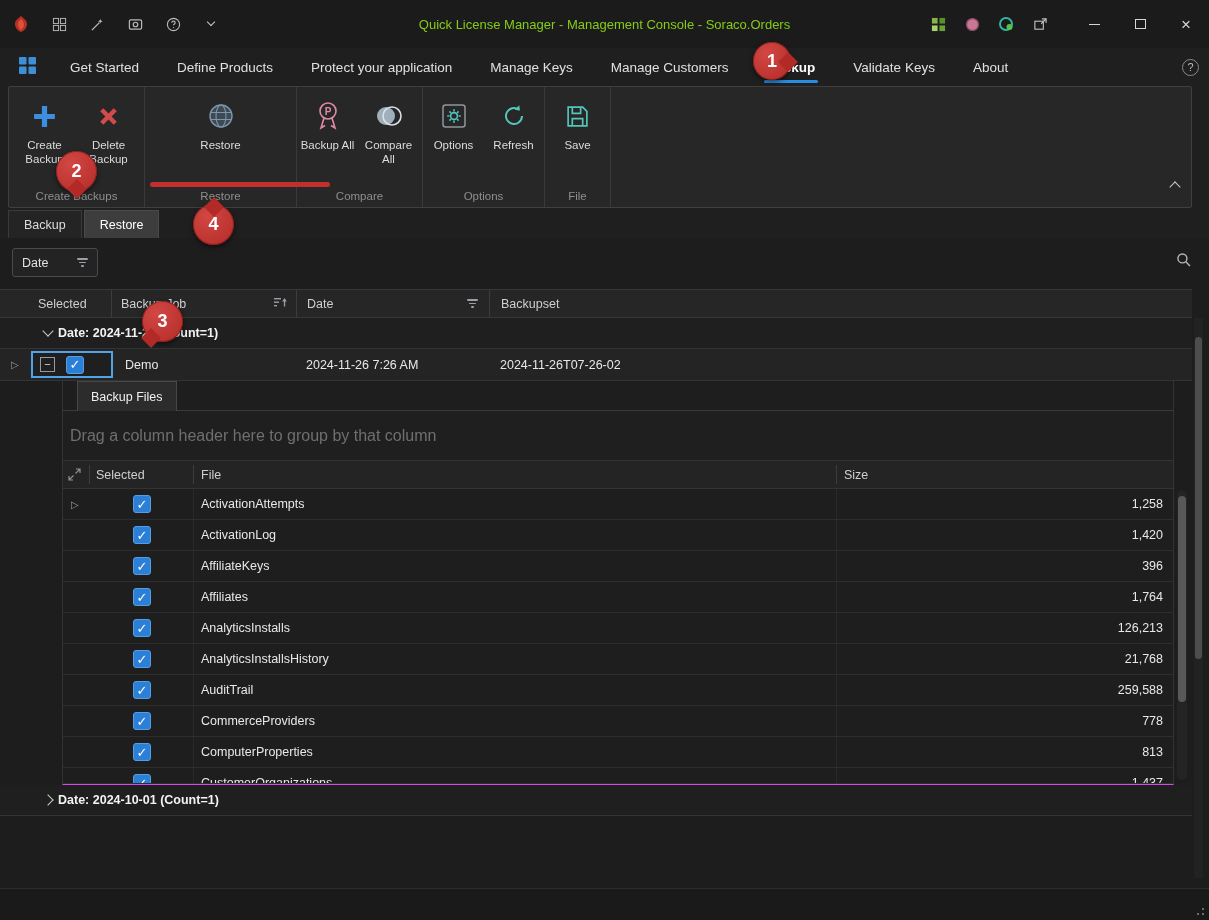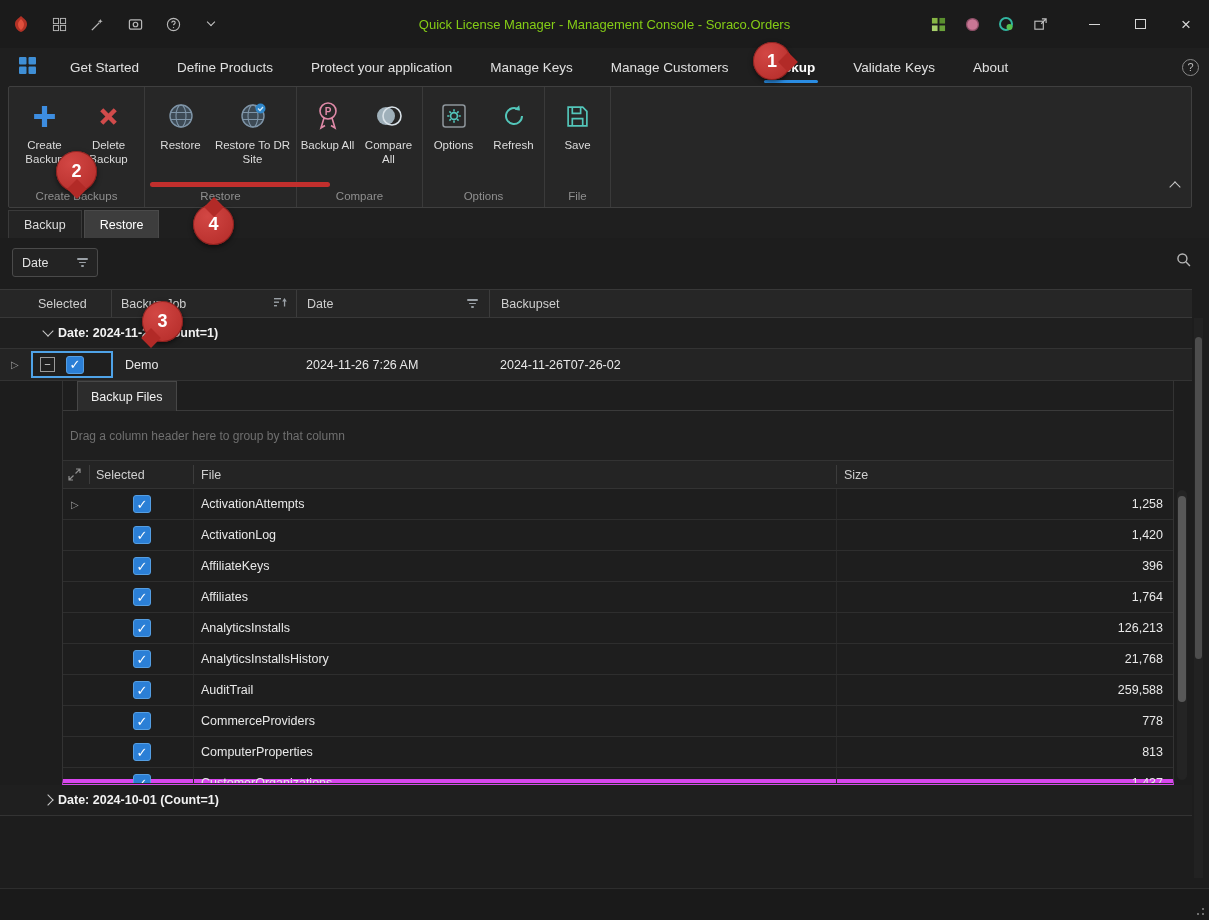--- a/index.html
+++ b/index.html
@@ -89,26 +89,26 @@
   .focus-cell { position:absolute; left:31px; top:2px; width:82px; height:27px; border:2px solid #4fa3e8;
     background:#1f1f1f; display:flex; align-items:center; }
   .collapse-toggle { width:15px; height:15px; border:1px solid #9a9a9a; margin-left:7px; display:flex; align-items:center;
     justify-content:center; color:#dcdcdc; font-size:11px; line-height:1; }
   .cb { width:18px; height:18px; background:#2b7fd6; border:1px solid #559ee2; border-radius:3px;
     display:flex; align-items:center; justify-content:center; color:#ffffff; font-size:13px; }
   .focus-cell .cb { margin-left:11px; }
 
   
   .detail { position:absolute; top:143px; left:62px; width:1112px; height:404px; background:#1e1e1e;
-    border-left:1px solid #333333; border-right:1px solid #333333; border-bottom:6px solid #d946ef; }
+    border-left:1px solid #333333; border-right:1px solid #333333; border-bottom:1px solid #d946ef; }
   .dtabbar { position:absolute; top:0; left:0; right:0; height:30px; border-bottom:1px solid #3a3a3a; }
   .dtab { position:absolute; left:14px; top:0; height:30px; padding:0 13px; background:#2c2c2c;
     border:1px solid #474747; border-bottom:none; display:flex; align-items:center; font-size:12.5px; color:#f0f0f0; }
   .dhint { position:absolute; top:30px; left:0; right:0; height:49px; background:#1f1f1f; display:flex; align-items:center;
-    padding-left:7px; font-size:12px; color:#6f6f6f; }
+    padding-left:7px; font-size:16px; color:#6f6f6f; }
   .ihead { position:absolute; top:79px; left:0; right:0; height:29px; background:#242424;
     border-top:1px solid #333333; border-bottom:1px solid #333333; font-size:12.5px; color:#cfcfcf; }
   .ihead .icell { position:absolute; top:0; bottom:0; display:flex; align-items:center; }
   .isep { position:absolute; top:4px; bottom:4px; border-left:1px solid #3c3c3c; }
   .irow { position:absolute; left:0; width:1110px; height:31px; border-bottom:1px solid #2e2e2e; font-size:12.5px; color:#e8e8e8; }
   .irow::before { content:""; position:absolute; left:130px; top:0; bottom:0; border-left:1px solid #2a2a2a; }
   .irow::after  { content:""; position:absolute; left:773px; top:0; bottom:0; border-left:1px solid #2a2a2a; }
   .irow .cb { position:absolute; left:70px; top:6px; }
   .irow .fname { position:absolute; left:138px; line-height:31px; }
   .irow .fsize { position:absolute; right:10px; line-height:31px; }
@@ -278,32 +278,20 @@
         <div class="rb-btn" style="width:62px;">
           <span class="rb-ico">
             <svg width="28" height="28" viewBox="0 0 28 28">
                 <circle cx="14" cy="14" r="11" fill="#3d4a55" stroke="#7f95a8" stroke-width="1.4"></circle>
                 <ellipse cx="14" cy="14" rx="5" ry="11" fill="none" stroke="#7f95a8" stroke-width="1.1"></ellipse>
                 <path d="M3.5 10.5h21M3.5 17.5h21" stroke="#7f95a8" stroke-width="1.1" fill="none"></path>
               </svg>
           </span>
           <span class="rb-label">Restore</span>
         </div>
-        <div class="rb-btn" style="width:78px;">
-          <span class="rb-ico">
-            <svg width="28" height="28" viewBox="0 0 28 28">
-                <circle cx="14" cy="14" r="11" fill="#3d4a55" stroke="#7f95a8" stroke-width="1.4"></circle>
-                <ellipse cx="14" cy="14" rx="5" ry="11" fill="none" stroke="#7f95a8" stroke-width="1.1"></ellipse>
-                <path d="M3.5 10.5h21M3.5 17.5h21" stroke="#7f95a8" stroke-width="1.1" fill="none"></path>
-                <circle cx="21.5" cy="6.5" r="5" fill="#2f86c9"></circle>
-                <path d="M19 6.5l2 2 3-3.5" stroke="#cfe8f7" stroke-width="1.3" fill="none"></path>
-              </svg>
-          </span>
-          <span class="rb-label">Restore To DR Site</span>
-        </div>
       </div>
       <div class="rgroup-label">Restore</div>
     </div>
 
     <div class="rgroup g-compare">
       <div class="rgroup-buttons">
         <div class="rb-btn" style="width:56px;">
           <span class="rb-ico">
             <svg width="26" height="30" viewBox="0 0 26 30">
                 <circle cx="13" cy="10" r="8" fill="none" stroke="#e08aa8" stroke-width="1.6"></circle>

